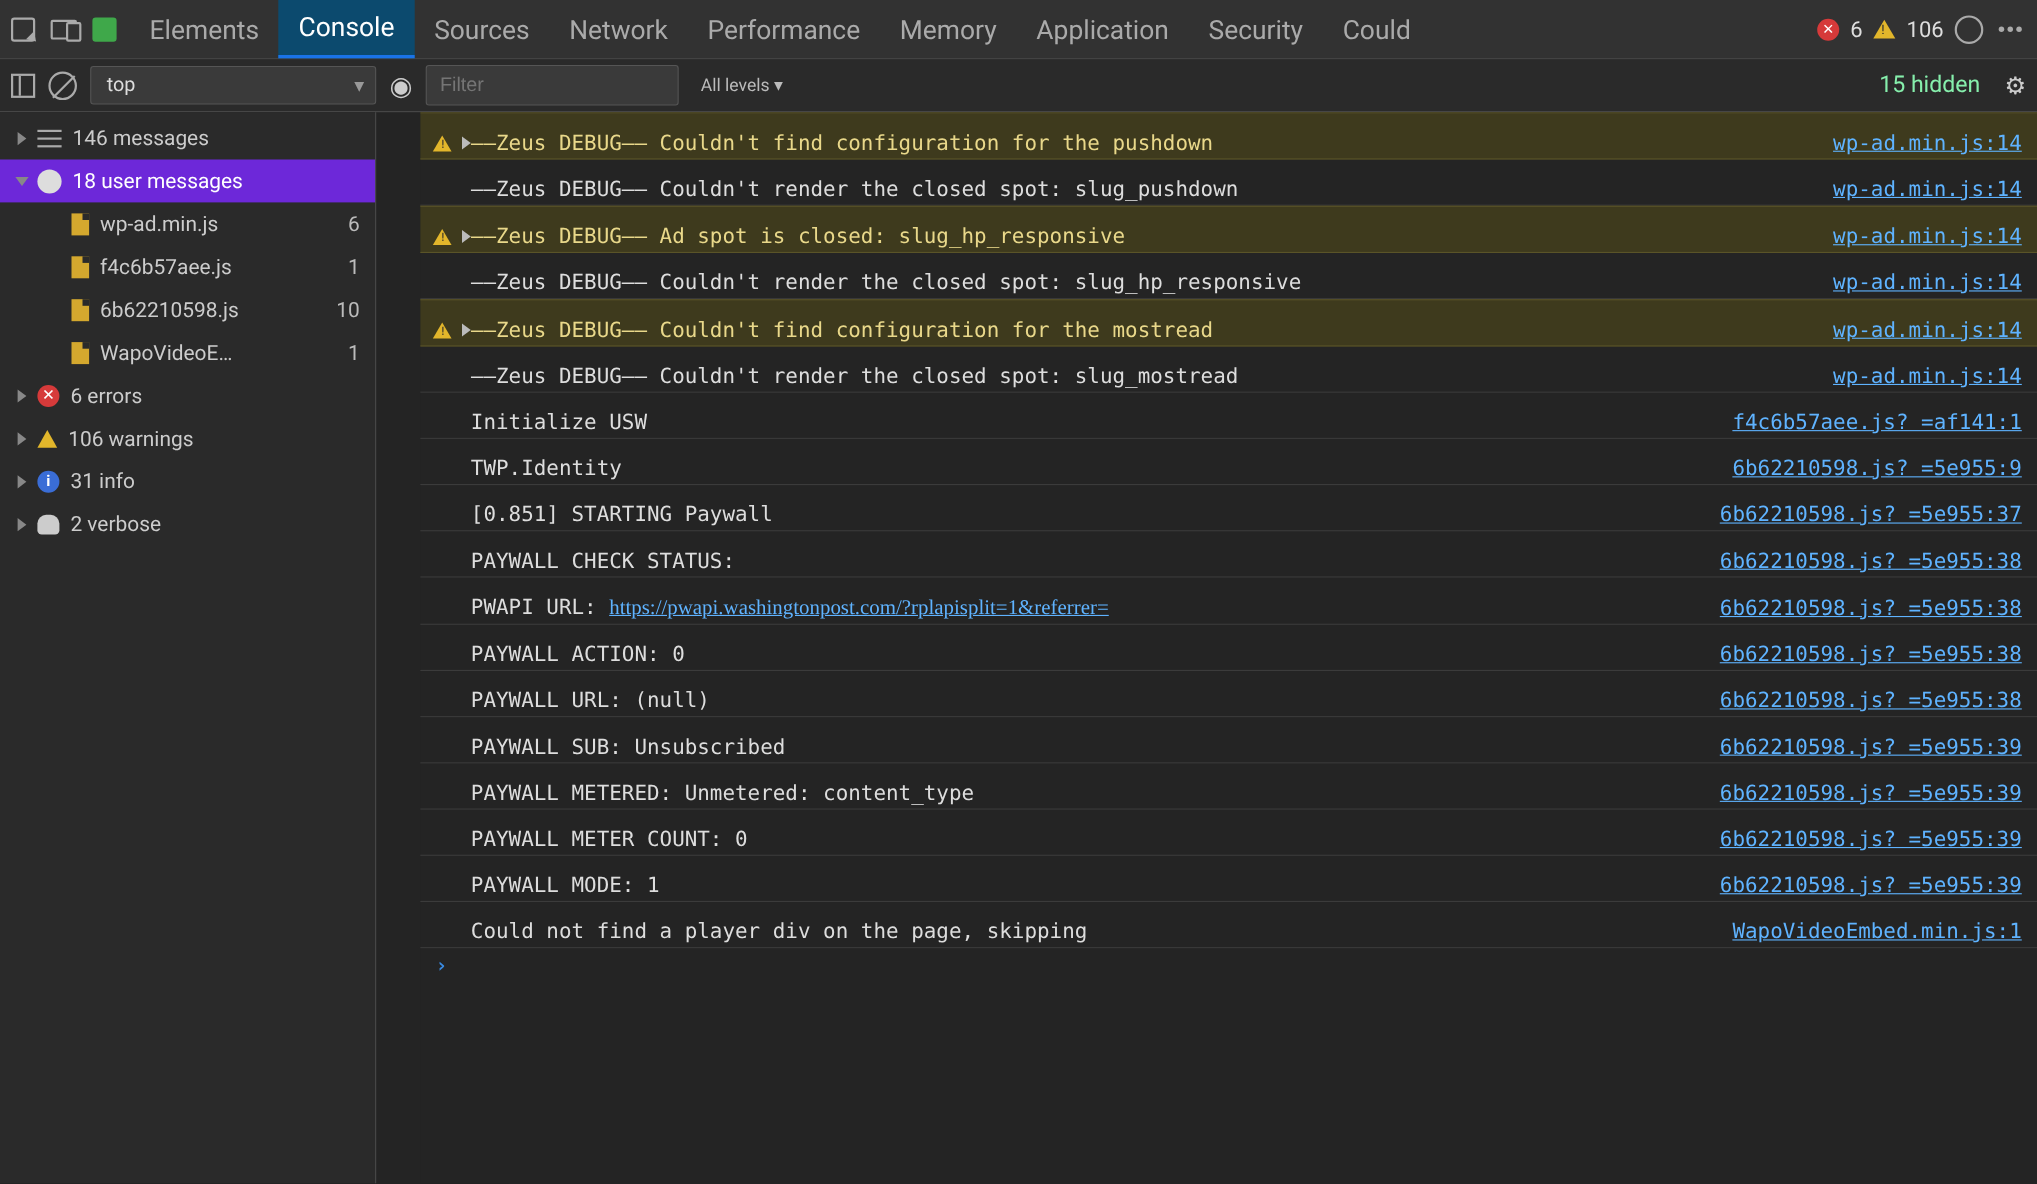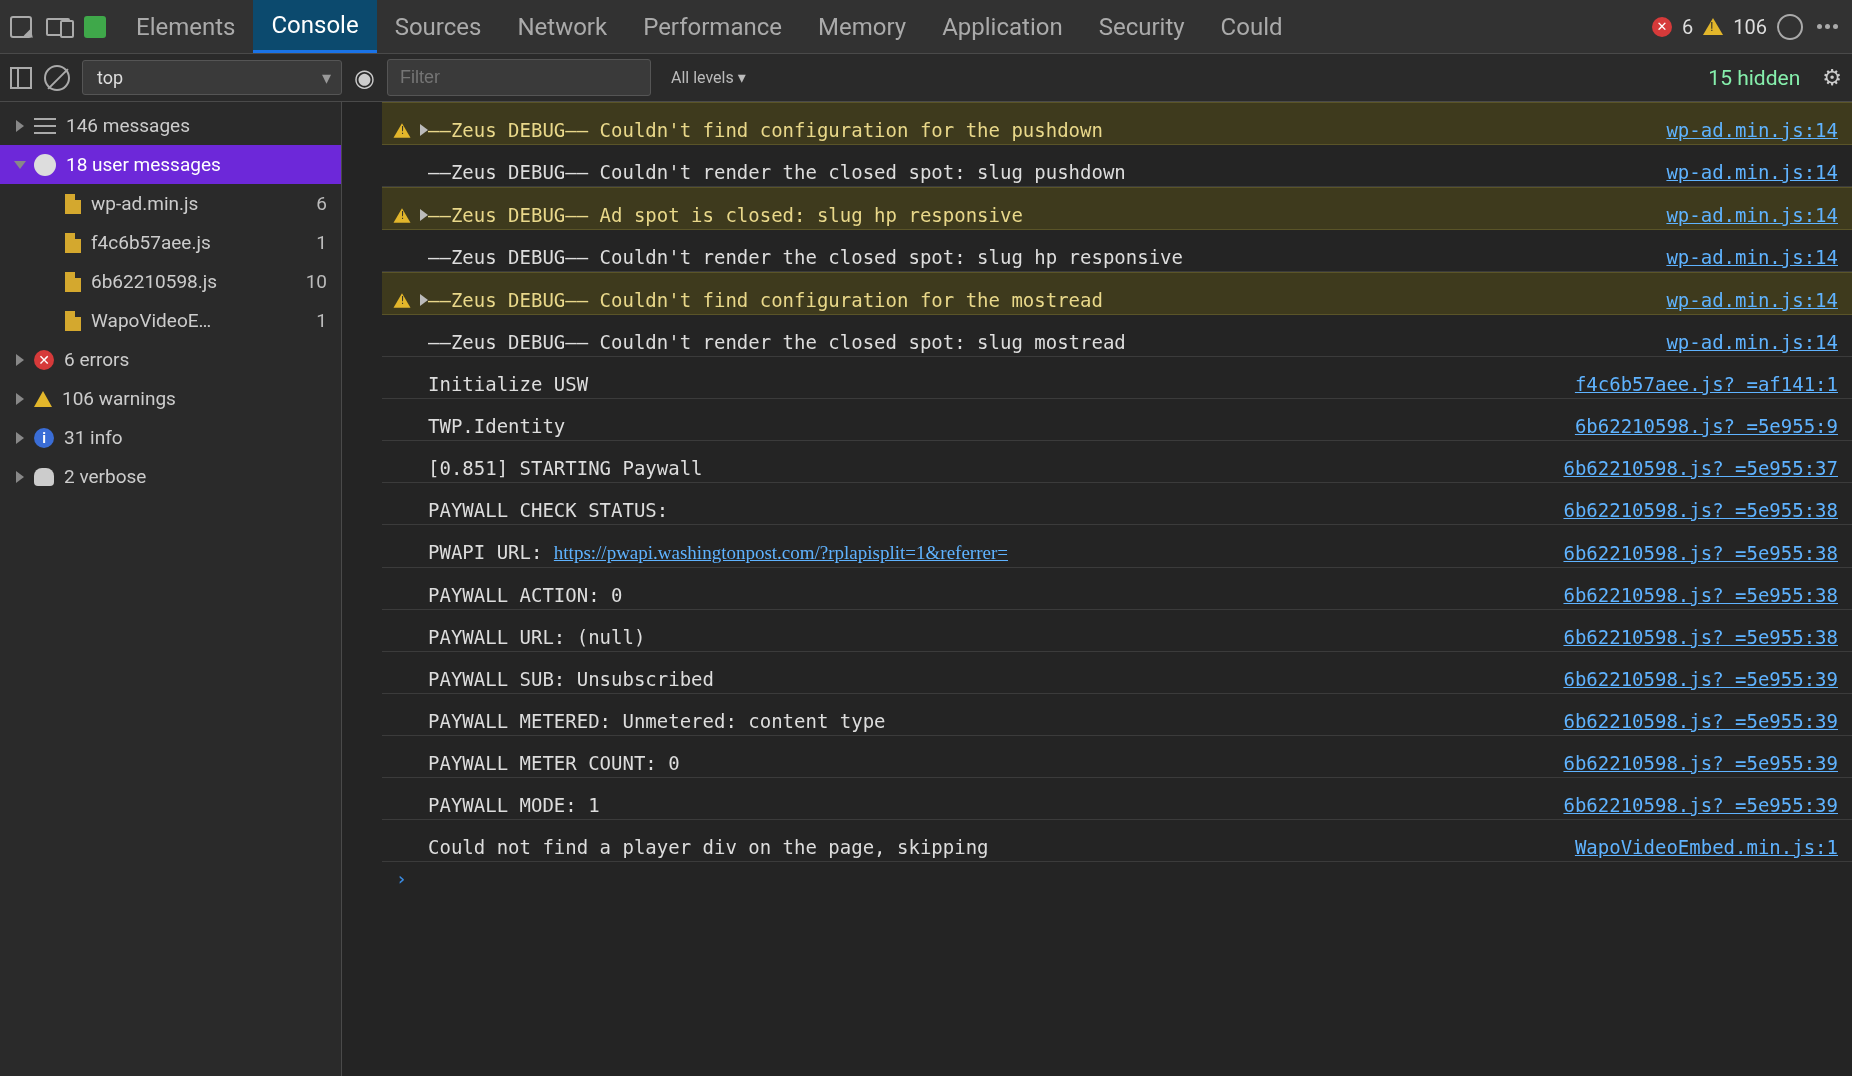--- a/index.html
+++ b/index.html
@@ -55,21 +55,21 @@
 }
 .ctx-select {
   background:#3a3a3a; border:1px solid #555; padding:6px 36px 6px 14px;
   color:#ddd; border-radius:3px; font-size:18px; min-width:260px;
   position:relative; display:flex; align-items:center;
 }
 .ctx-select::after{ content:"▾"; position:absolute; right:10px; color:#999; }
 .eye-icon{ font-size:24px; color:#ccc; }
 .filter-input{
   background:#3a3a3a; border:1px solid #555; color:#aaa;
-  padding:7px 12px; font-size:18px; border-radius:3px; width:264px;
+  padding:7px 12px; font-size:18px; border-radius:3px; width:230px;
 }
 .levels { color:#bbb; font-size:16px; margin-left:8px; }
 .hidden-txt{ margin-left:auto; color:#86efac; font-size:21px; margin-right:10px; }
 .gear{ font-size:22px; color:#ccc; }
 
 
 .main { display:flex; height:calc(1076px - 54px - 48px);gap:40px; }
 .sidebar {
   width:342px; background:#2a2a2a; border-right:1px solid #4a4a4a;
   font-size:19px; padding-top:4px;

